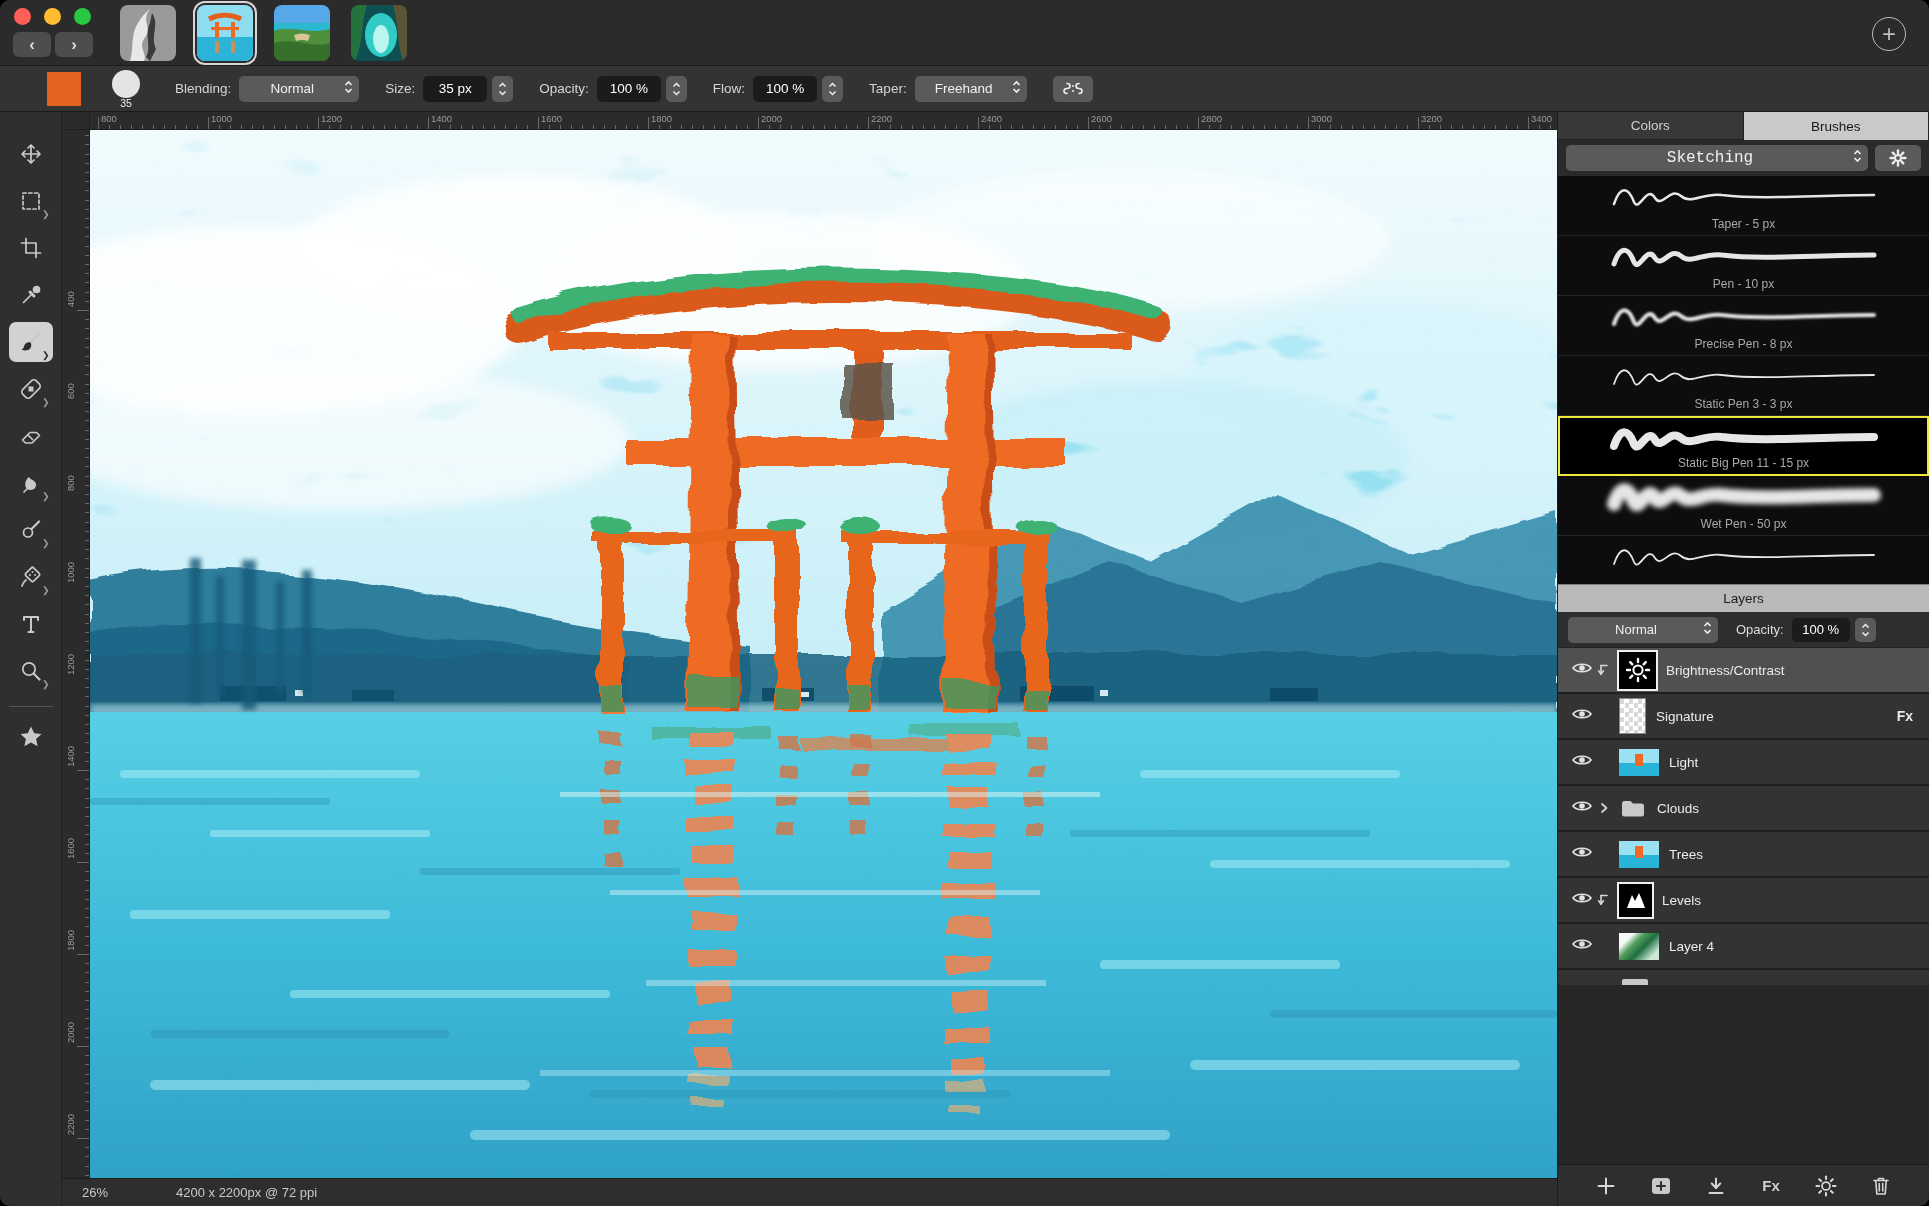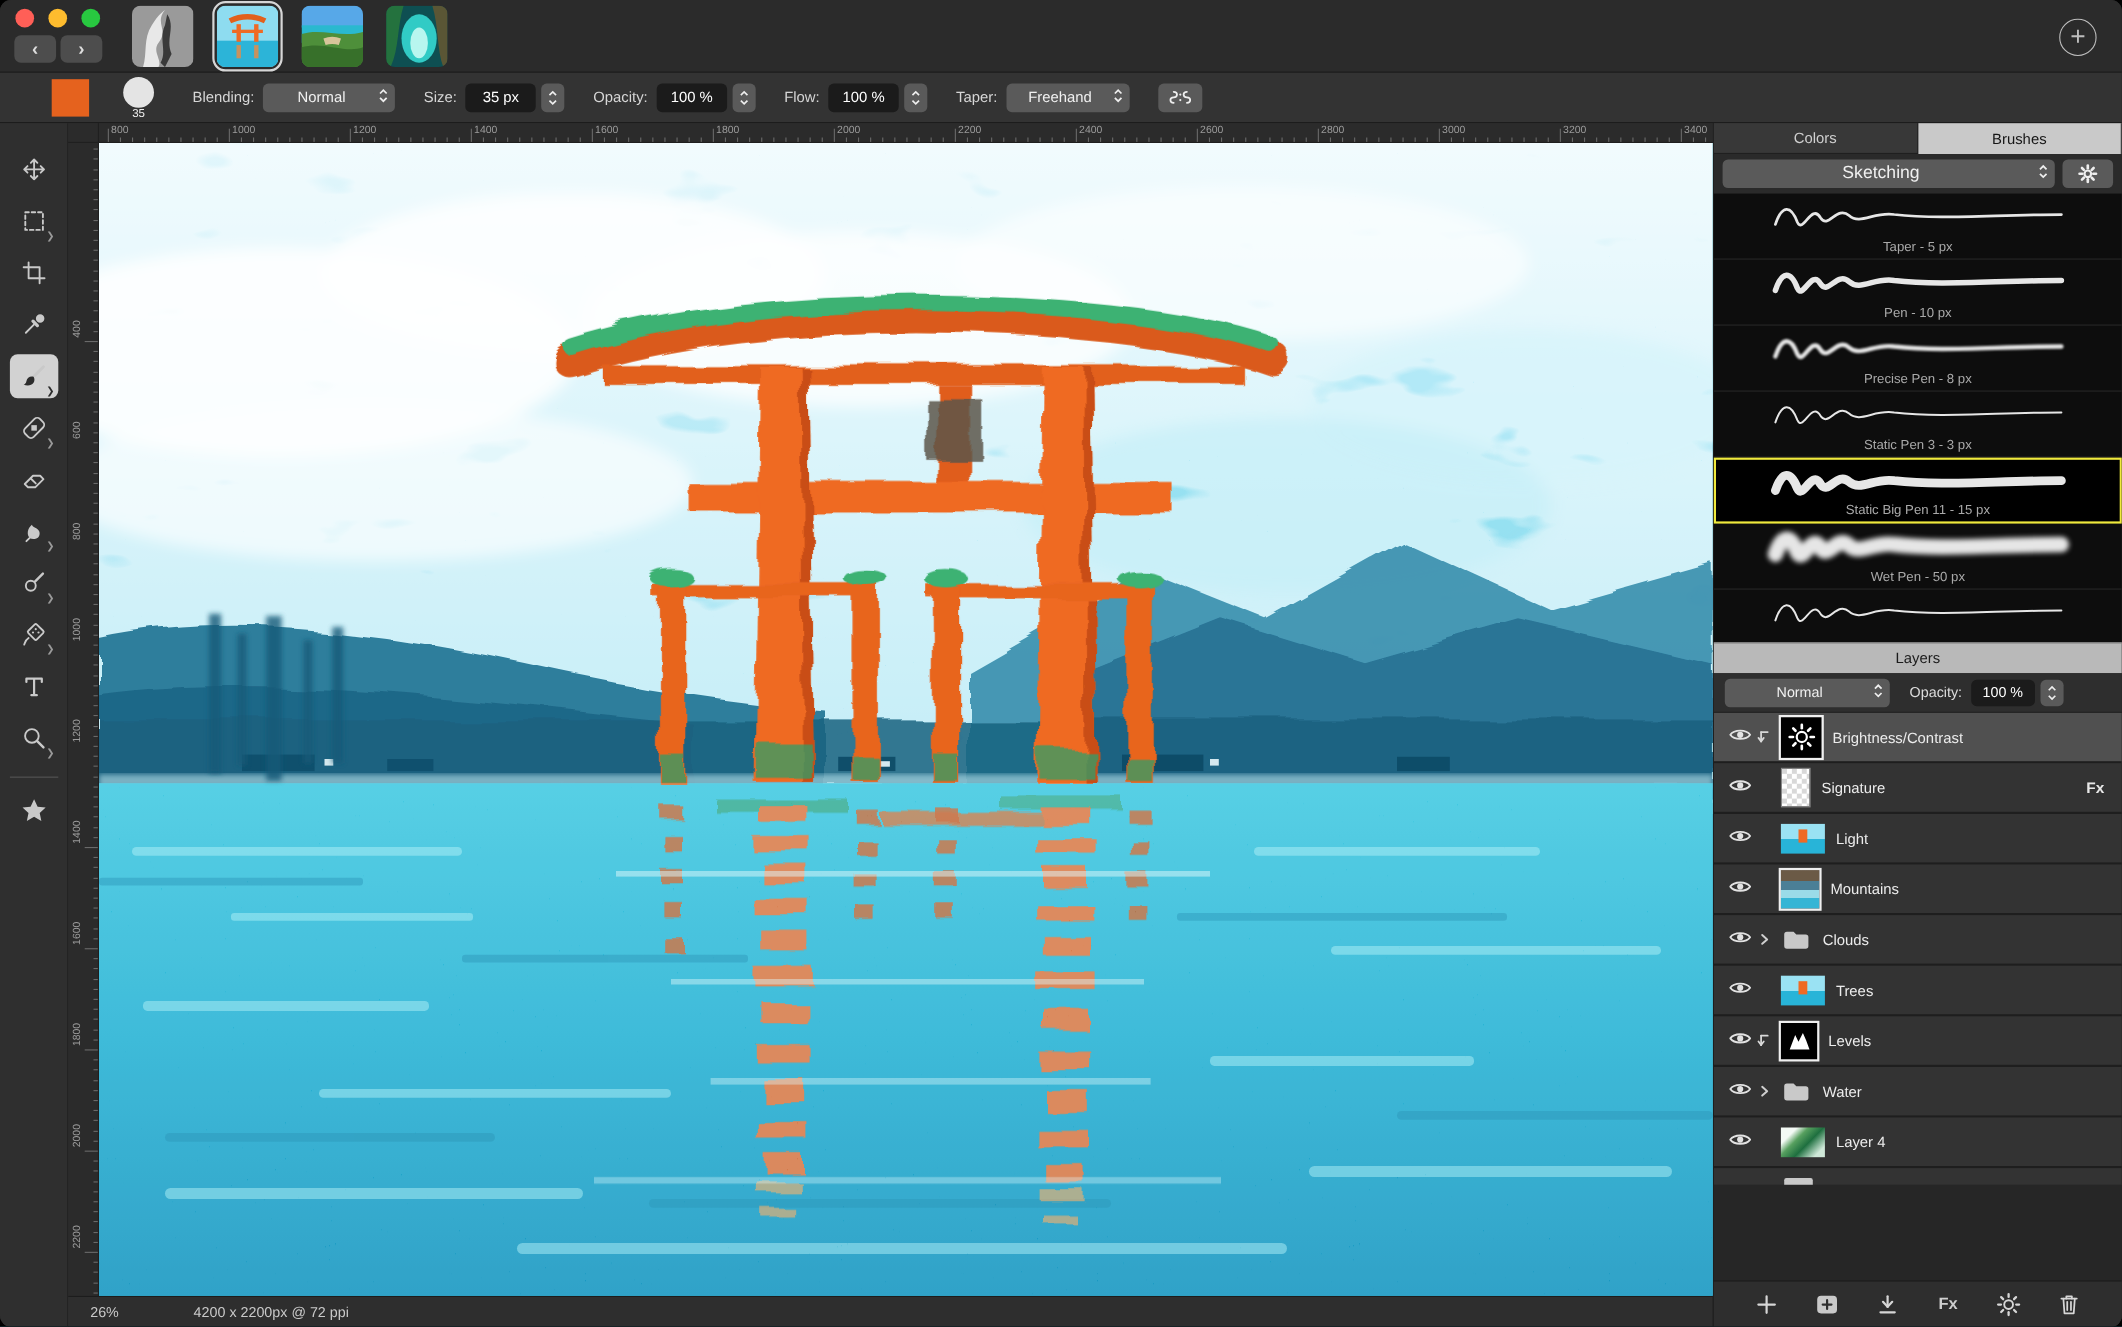--- a/index.html
+++ b/index.html
@@ -71,21 +71,21 @@
   #status-hints { margin-left:52px; display:flex; gap:18px; white-space:nowrap; }
 
   
   #rightpanel { width:372px; background:#2a2a2a; border-left:1px solid #1b1b1b; flex:none;
       display:flex; flex-direction:column; }
   #tabs { height:28px; display:flex; flex:none; }
   .tab { flex:1; display:flex; align-items:center; justify-content:center; font-size:13.5px;
       background:#383838; color:#cfcfcf; border-bottom:1px solid #1f1f1f; border-right:1px solid #1f1f1f; }
   .tab.active { background:#c9c9c9; color:#161616; border-bottom:none; }
   #cat-row { height:36px; background:#2a2a2a; display:flex; align-items:center; padding:0 8px; gap:7px; flex:none; }
-  #cat-row .dropdown { flex:1; }
+  #cat-row .dropdown { flex:1;font-family:Liberation Mono, monospace; }
   #brush-settings { width:46px; height:26px; background:#5a5a5a; border-radius:5px; display:flex;
       align-items:center; justify-content:center; flex:none; }
   #brushlist { background:#0d0d0d; flex:none; }
   .brushrow { height:60px; position:relative; border-bottom:1px solid #262626; }
   .brushrow.selected { border:2px solid #efe93d; background:#000; }
   .brushrow svg { position:absolute; left:50%; top:4px; transform:translateX(-50%); }
   .brushrow .blabel { position:absolute; bottom:4px; width:100%; text-align:center; color:#a9a9a9; font-size:12px; }
   .brushrow.partial { height:48px; border-bottom:none; }
   #layers-header { height:28px; background:#b9b9b9; color:#1c1c1c; font-size:13.5px; display:flex;
       align-items:center; justify-content:center; border-top:1px solid #7e7e7e; flex:none; }
@@ -942,29 +942,20 @@
             <div class="lthumb" style="width:40px;height:27px;background:linear-gradient(180deg,#9ae2f3 0 52%,#28b4d8 52% 100%);position:relative;">
               <span style="position:absolute;left:16px;top:5px;width:8px;height:12px;background:#ef6a24;display:block;"></span>
             </div>
             <span class="lname">Light</span>
           </div>
           <div class="layerrow">
             <span class="eye"><svg width="22" height="16" viewBox="0 0 22 16" fill="none" stroke="#c9c9c9" stroke-width="1.7" stroke-linecap="round" stroke-linejoin="round">
                 <path d="M2,8 C5.5,3 16.5,3 20,8 C16.5,13 5.5,13 2,8 Z" stroke="#e2e2e2"></path>
                 <circle cx="11" cy="8" r="2.8" fill="#e2e2e2" stroke="none"></circle>
               </svg></span>
-            <span class="pre"></span>
-            <div class="lthumb thumb-border" style="width:35px;height:35px;background:linear-gradient(180deg,#6b5a46 0 28%,#4b7f96 28% 52%,#9adbe8 52% 72%,#35b5d5 72% 100%);"></div>
-            <span class="lname">Mountains</span>
-          </div>
-          <div class="layerrow">
-            <span class="eye"><svg width="22" height="16" viewBox="0 0 22 16" fill="none" stroke="#c9c9c9" stroke-width="1.7" stroke-linecap="round" stroke-linejoin="round">
-                <path d="M2,8 C5.5,3 16.5,3 20,8 C16.5,13 5.5,13 2,8 Z" stroke="#e2e2e2"></path>
-                <circle cx="11" cy="8" r="2.8" fill="#e2e2e2" stroke="none"></circle>
-              </svg></span>
             <span class="pre">
               <svg width="10" height="14" viewBox="0 0 10 14" fill="none" stroke="#c9c9c9" stroke-width="1.7" stroke-linecap="round" stroke-linejoin="round">
                 <path d="M3,3 L7.5,7 L3,11" stroke="#cfcfcf" stroke-width="1.8"></path>
               </svg>
             </span>
             <div class="lthumb" style="display:flex;align-items:center;">
               <svg width="28" height="22" viewBox="0 0 28 22" fill="none" stroke="#c9c9c9" stroke-width="1.7" stroke-linecap="round" stroke-linejoin="round">
                 <path d="M3,6.5 q0,-2.5 2.5,-2.5 h6 l2.5,2.5 h8.5 q2.5,0 2.5,2.5 v8 q0,2.5 -2.5,2.5 h-17 q-2.5,0 -2.5,-2.5 Z" fill="#c9c9c9" stroke="none"></path>
               </svg>
             </div>
@@ -1001,37 +992,20 @@
                 <path d="M4,21 L9,8 L12,14 L16,6 L19,13 L22,21 Z" fill="#fff" stroke="none"></path>
               </svg>
             </div>
             <span class="lname">Levels</span>
           </div>
           <div class="layerrow">
             <span class="eye"><svg width="22" height="16" viewBox="0 0 22 16" fill="none" stroke="#c9c9c9" stroke-width="1.7" stroke-linecap="round" stroke-linejoin="round">
                 <path d="M2,8 C5.5,3 16.5,3 20,8 C16.5,13 5.5,13 2,8 Z" stroke="#e2e2e2"></path>
                 <circle cx="11" cy="8" r="2.8" fill="#e2e2e2" stroke="none"></circle>
               </svg></span>
-            <span class="pre">
-              <svg width="10" height="14" viewBox="0 0 10 14" fill="none" stroke="#c9c9c9" stroke-width="1.7" stroke-linecap="round" stroke-linejoin="round">
-                <path d="M3,3 L7.5,7 L3,11" stroke="#cfcfcf" stroke-width="1.8"></path>
-              </svg>
-            </span>
-            <div class="lthumb" style="display:flex;align-items:center;">
-              <svg width="28" height="22" viewBox="0 0 28 22" fill="none" stroke="#c9c9c9" stroke-width="1.7" stroke-linecap="round" stroke-linejoin="round">
-                <path d="M3,6.5 q0,-2.5 2.5,-2.5 h6 l2.5,2.5 h8.5 q2.5,0 2.5,2.5 v8 q0,2.5 -2.5,2.5 h-17 q-2.5,0 -2.5,-2.5 Z" fill="#c9c9c9" stroke="none"></path>
-              </svg>
-            </div>
-            <span class="lname">Water</span>
-          </div>
-          <div class="layerrow">
-            <span class="eye"><svg width="22" height="16" viewBox="0 0 22 16" fill="none" stroke="#c9c9c9" stroke-width="1.7" stroke-linecap="round" stroke-linejoin="round">
-                <path d="M2,8 C5.5,3 16.5,3 20,8 C16.5,13 5.5,13 2,8 Z" stroke="#e2e2e2"></path>
-                <circle cx="11" cy="8" r="2.8" fill="#e2e2e2" stroke="none"></circle>
-              </svg></span>
             <span class="pre"></span>
             <div class="lthumb" style="width:40px;height:27px;background:linear-gradient(135deg,#f4faf5 0 22%,#57a05f 38%,#1e6f3f 58%,#cfe8d8 85%);"></div>
             <span class="lname">Layer 4</span>
           </div>
           <div class="layerrow partial">
             <span style="margin-left:64px;width:26px;height:6px;background:#c9c9c9;border-radius:2px 2px 0 0;display:block;align-self:flex-end;"></span>
           </div>
         </div>
       <div id="layers-footer">
           <div class="fi">

